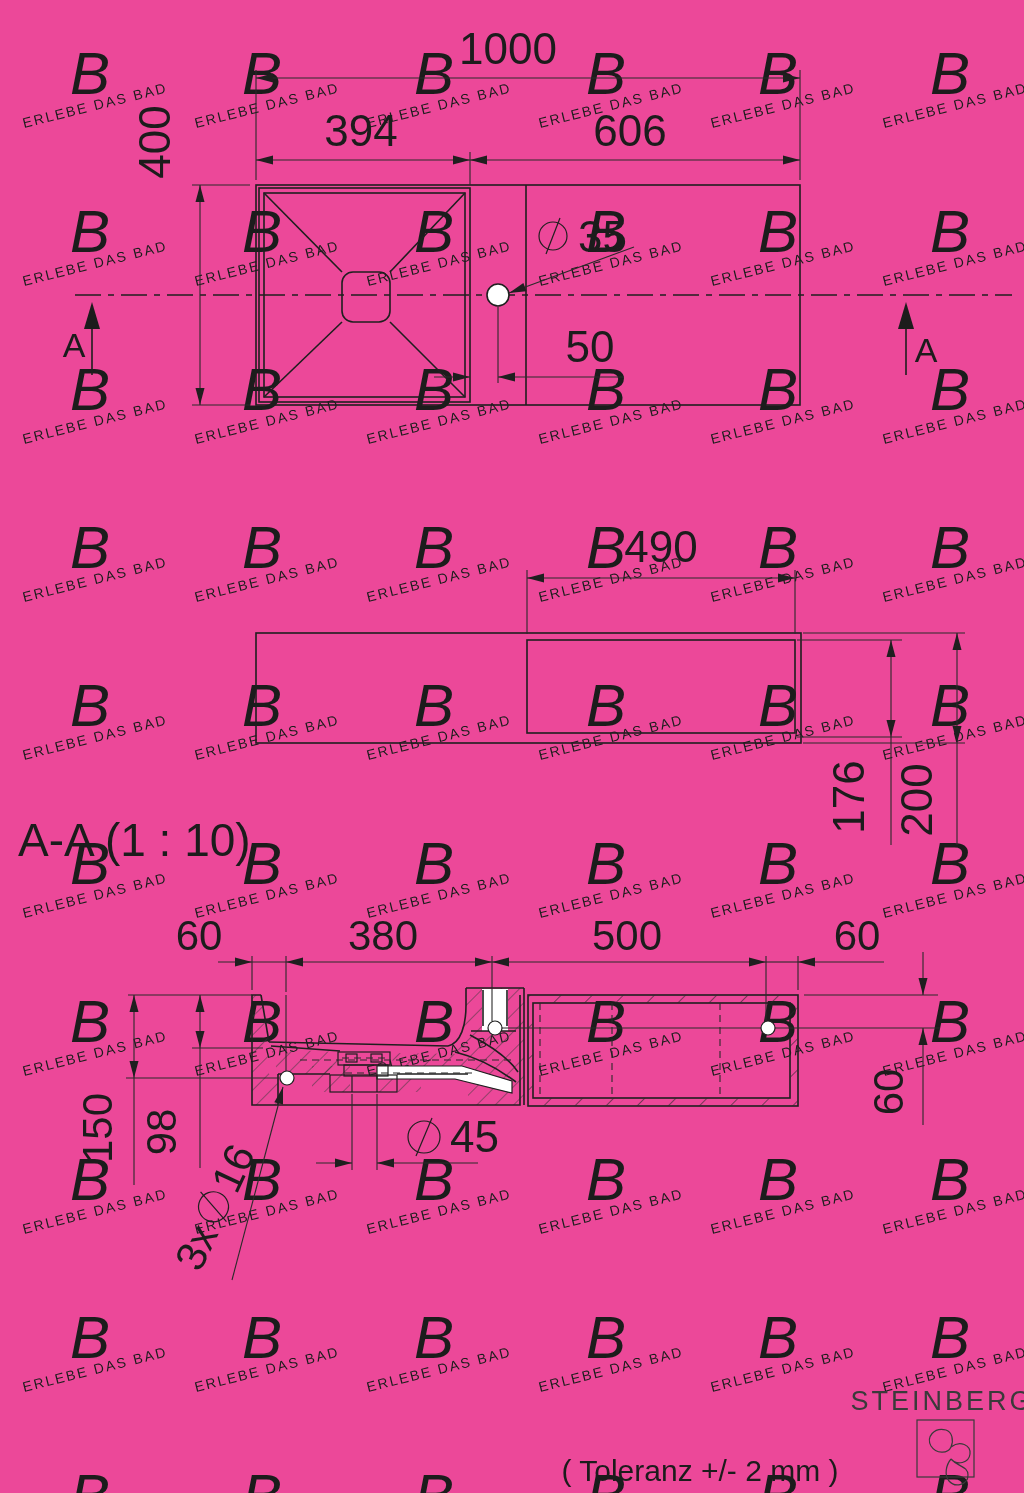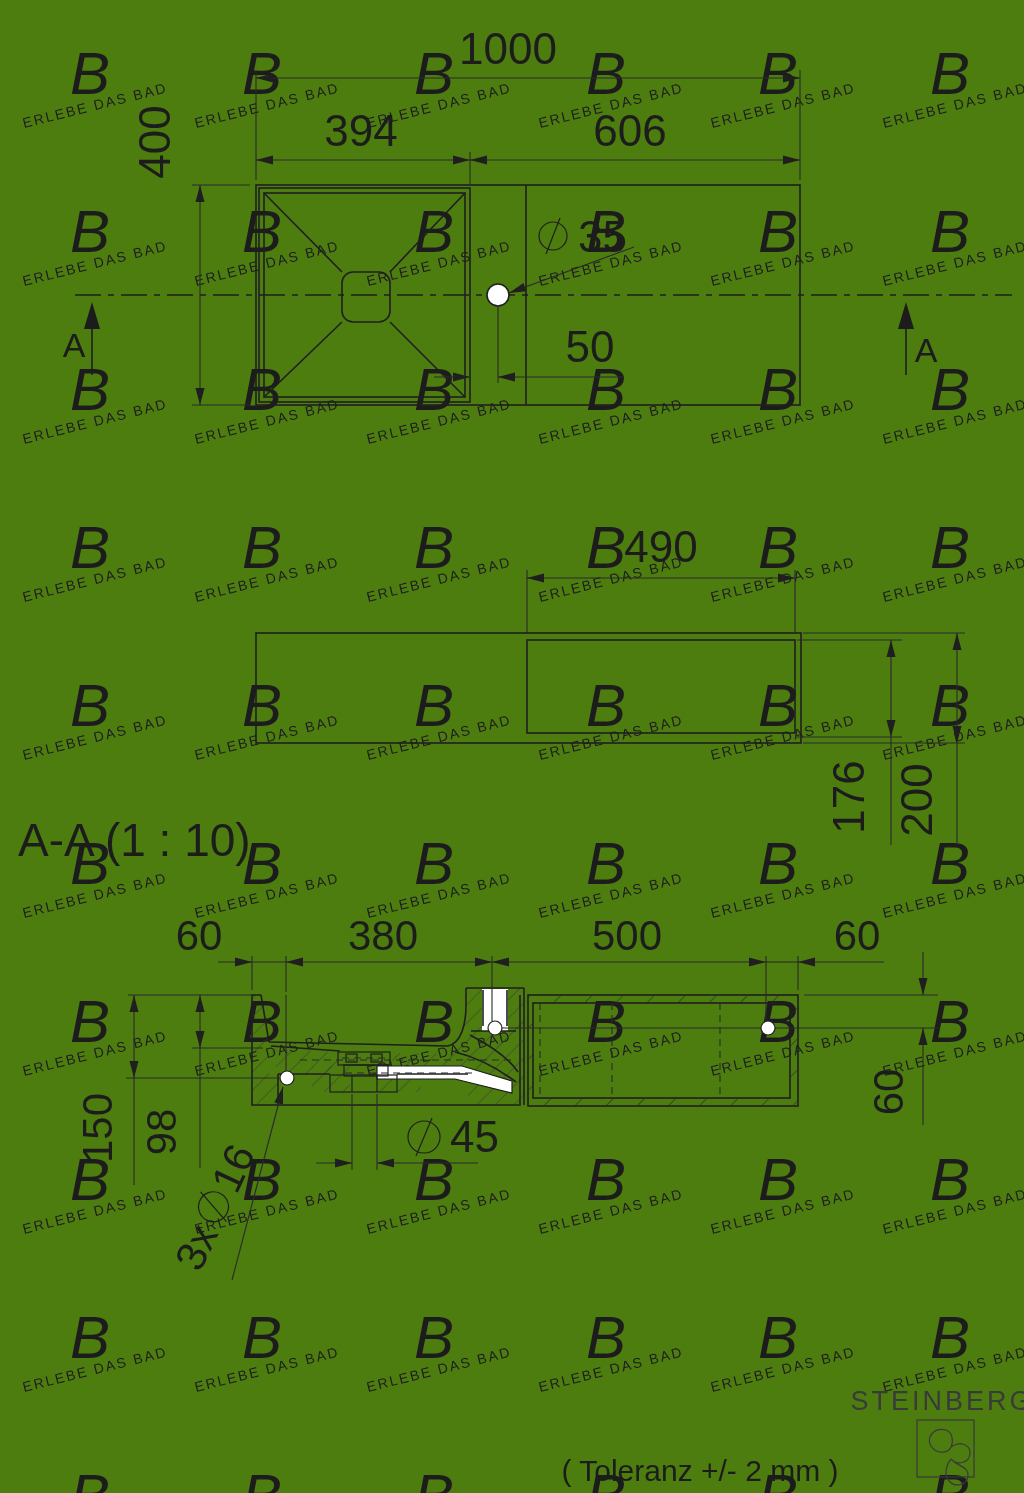--- a/index.html
+++ b/index.html
@@ -1,16 +1,16 @@
 <!DOCTYPE html>
 <html><head>
 <meta charset="utf-8">
 <style>
   html,body{margin:0;padding:0;background:#ffffff;}
-  .page{position:relative;width:1024px;height:1493px;background:#4d7c0f;overflow:hidden;}
+  .page{position:relative;width:1024px;height:1493px;background:#ec4899;overflow:hidden;}
   svg{display:block;}
   text{font-family:"Liberation Sans",sans-serif;fill:#1c1c1c;}
   .dim{font-size:44px;}
   .dimS{font-size:42px;}
   .ttl{font-size:46px;}
   .sec{font-size:34px;}
   .geo{stroke:#1f1f1f;stroke-width:1.6;fill:none;}
   .geo2{stroke:#1f1f1f;stroke-width:1.2;fill:none;}
   .dln{stroke:#2a2a2a;stroke-width:1.1;fill:none;}
   .hid{stroke:#2a2a2a;stroke-width:1.1;fill:none;stroke-dasharray:7 5;}

